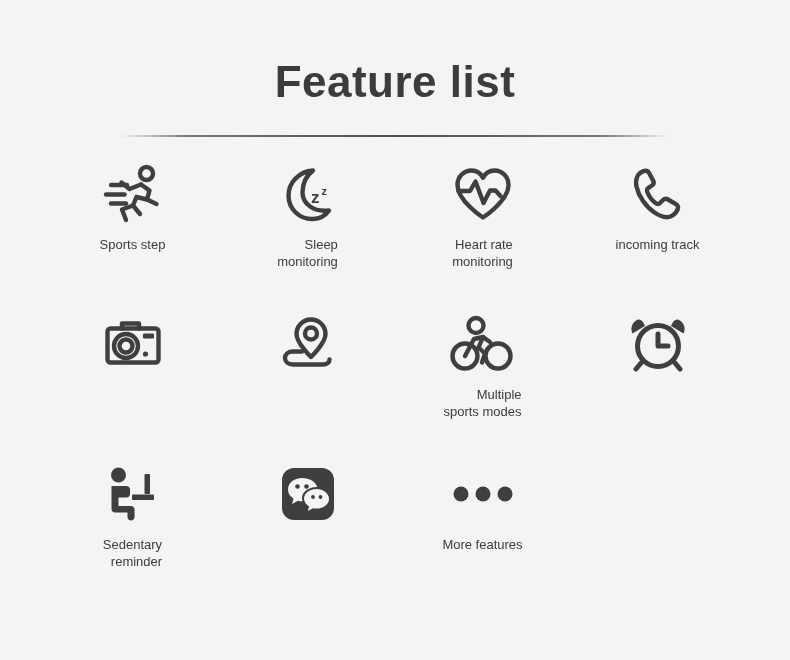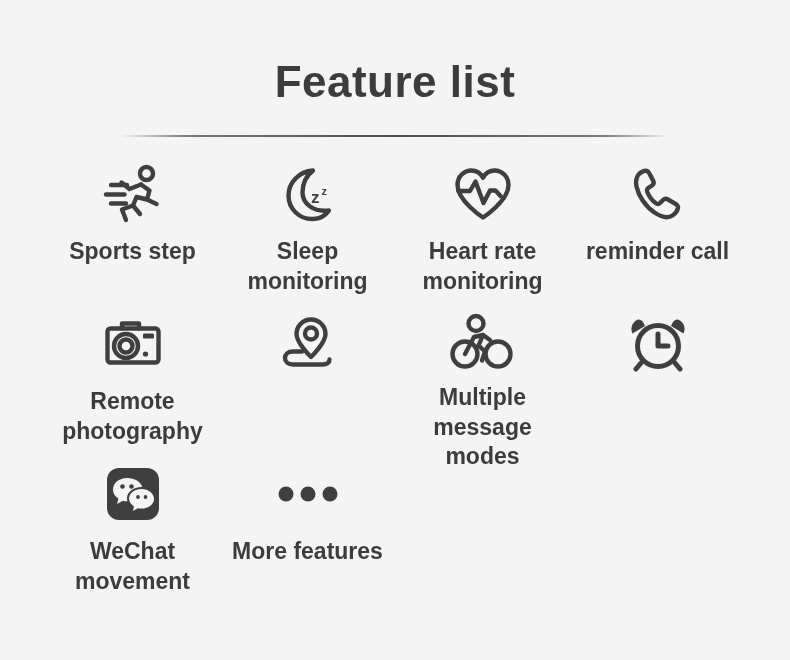--- a/index.html
+++ b/index.html
@@ -60,24 +60,24 @@
     height: 62px;
     display: flex;
     align-items: center;
     justify-content: center;
   }
   .icon-wrap svg {
     display: block;
   }
   .cell-label {
     margin-top: 12px;
-    font-size: 23px;
-    font-weight: bold;
+    font-size: 13px;
+    font-weight: normal;
     color: #3c3c3c;
-    text-align: center;
+    text-align: right;
     line-height: 1.28;
     max-width: 170px;
     white-space: pre-line;
     user-select: none;
   }
   .stroke {
     fill: none;
     stroke: #3f3f3f;
     stroke-width: 4.4;
     stroke-linecap: round;
@@ -136,37 +136,35 @@
       <div class="cell-label">Heart rate
 monitoring</div>
     </div>
 
     <div class="cell">
       <div class="icon-wrap">
         <svg width="58" height="60" viewBox="0 0 58 60" aria-hidden="true">
           <path class="stroke" d="M13.5 7.5 C8.5 10 6 15.5 7.5 22.5 C9.5 32 16.5 42.5 25.5 48.5 C32.5 53.2 39 54.5 43.5 51.5 C46.5 49.5 48.5 46.5 49 44 C49.3 42.3 48.5 41 46.5 39.8 L39 35.5 C37 34.3 35.5 34.6 34 36 L31 39 C29.5 40.5 28.5 40.5 26.5 39 C23.5 36.8 20 32 18.5 28.5 C17.5 26 17.8 25 19.5 23.8 L23 21.5 C24.8 20.3 25.2 18.8 24.2 16.8 L20 8.8 C18.8 6.8 16.8 6 13.5 7.5 Z"></path>
         </svg>
       </div>
-      <div class="cell-label">reminder call</div>
+      <div class="cell-label">incoming track</div>
     </div>
 
 
     <div class="cell">
       <div class="icon-wrap">
         <svg width="62" height="54" viewBox="0 0 62 54" aria-hidden="true">
           <path class="stroke" d="M20 11.5 L20 6.5 L37 6.5 L37 11.5"></path>
           <rect class="stroke" x="5.5" y="11.5" width="51" height="34" rx="3"></rect>
           <circle class="stroke" cx="24" cy="29" r="12"></circle>
           <circle class="stroke" cx="24" cy="29" r="6.5"></circle>
           <rect class="fill" x="41" y="16.5" width="11" height="5" rx="1.2"></rect>
           <circle class="fill" cx="43.5" cy="37" r="2.6"></circle>
         </svg>
       </div>
-      <div class="cell-label">Remote
-photography</div>
     </div>
 
     <div class="cell">
       <div class="icon-wrap">
         <svg width="62" height="58" viewBox="0 0 62 58" aria-hidden="true">
           <path class="stroke" d="M34 4.5 C26 4.5 19.5 11 19.5 19 C19.5 28 34 42 34 42 C34 42 48.5 28 48.5 19 C48.5 11 42 4.5 34 4.5 Z"></path>
           <circle class="stroke" cx="34" cy="18.5" r="6"></circle>
           <path class="stroke" d="M25 36.5 L16 36.5 C11 36.5 8 39.5 8 43 C8 46.5 11 49.5 16 49.5 L46 49.5 C50 49.5 52.5 47.5 52.5 44.5"></path>
         </svg>
       </div>
@@ -176,51 +174,61 @@
       <div class="icon-wrap">
         <svg width="66" height="58" viewBox="0 0 66 58" aria-hidden="true">
           <circle class="stroke" cx="26" cy="10.5" r="7.5"></circle>
           <circle class="stroke" cx="15" cy="41" r="12.5"></circle>
           <circle class="stroke" cx="48" cy="41" r="12.5"></circle>
           <path class="stroke" d="M15 41 L24 24 L33 22 L28.5 32.5 L35 38.5 L32 47.5"></path>
           <path class="stroke" d="M33 22 L40 27"></path>
         </svg>
       </div>
       <div class="cell-label">Multiple
-message modes</div>
+sports modes</div>
     </div>
 
     <div class="cell">
       <div class="icon-wrap">
         <svg width="60" height="56" viewBox="0 0 60 56" aria-hidden="true">
           <path class="fill" d="M9 4 C4 6.5 2 12.5 4.5 17.5 L17 10 C15 5 12.5 2.5 9 4 Z"></path>
           <path class="fill" d="M51 4 C56 6.5 58 12.5 55.5 17.5 L43 10 C45 5 47.5 2.5 51 4 Z"></path>
           <circle class="stroke" cx="30" cy="30" r="20.5" style="stroke-width:5;"></circle>
           <path class="stroke" d="M30 18 L30 30 L40 30" style="stroke-width:5;"></path>
           <path class="stroke" d="M13 47 L8 53" style="stroke-width:5;"></path>
           <path class="stroke" d="M47 47 L52 53" style="stroke-width:5;"></path>
         </svg>
       </div>
     </div>
 
+    <div class="cell">
+      <div class="icon-wrap">
+        <svg width="58" height="56" viewBox="0 0 58 56" aria-hidden="true">
+          <circle class="fill" cx="14.5" cy="9" r="7.5"></circle>
+          <path class="fill" d="M7.5 20 L22.5 20 C24.5 20 26 21.5 26 23.5 L26 28 C26 30 24.5 31.5 22.5 31.5 L14.5 31.5 L14.5 40 L27 40 C29 40 30.5 41.5 30.5 43.5 L30.5 51 C30.5 53 29 54.5 27 54.5 C25 54.5 23.5 53 23.5 51 L23.5 46.5 L11 46.5 C9 46.5 7.5 45 7.5 43 Z"></path>
+          <rect class="fill" x="28" y="28.5" width="22" height="5.5" rx="1"></rect>
+          <rect class="fill" x="40.5" y="8" width="5.5" height="20" rx="1"></rect>
+        </svg>
+      </div>
+      <div class="cell-label">Sedentary
+reminder</div>
+    </div>
 
     <div class="cell">
       <div class="icon-wrap">
         <svg width="52" height="52" viewBox="0 0 52 52" aria-hidden="true">
           <rect x="0" y="0" width="52" height="52" rx="12" class="fill"></rect>
           <path d="M20 10 C12 10 6 15 6 21.5 C6 25.2 8 28.5 11.5 30.7 L10 36 L16 32.8 C17.5 33.2 19 33.4 20.5 33.3 C20.2 32.3 20 31.2 20 30.2 C20 24 26.5 19 34.5 19 C34.7 19 35 19 35.2 19 C33.8 13.8 27.6 10 20 10 Z" fill="#f4f4f4"></path>
           <circle cx="15.5" cy="18.5" r="2.3" class="fill"></circle>
           <circle cx="24.5" cy="18.5" r="2.3" class="fill"></circle>
           <path d="M34.5 21 C27.5 21 22 25.3 22 30.6 C22 33.8 24 36.6 27 38.4 L25.8 43 L31 40.2 C32.2 40.5 33.3 40.6 34.5 40.6 C41.5 40.6 47 36.3 47 31 C47 25.7 41.5 21 34.5 21 Z" fill="#f4f4f4"></path>
           <circle cx="31" cy="29" r="1.9" class="fill"></circle>
           <circle cx="38.5" cy="29" r="1.9" class="fill"></circle>
         </svg>
       </div>
-      <div class="cell-label">WeChat
-movement</div>
     </div>
 
     <div class="cell">
       <div class="icon-wrap">
         <svg width="62" height="20" viewBox="0 0 62 20" aria-hidden="true">
           <circle class="fill" cx="9" cy="10" r="7.5"></circle>
           <circle class="fill" cx="31" cy="10" r="7.5"></circle>
           <circle class="fill" cx="53" cy="10" r="7.5"></circle>
         </svg>
       </div>

